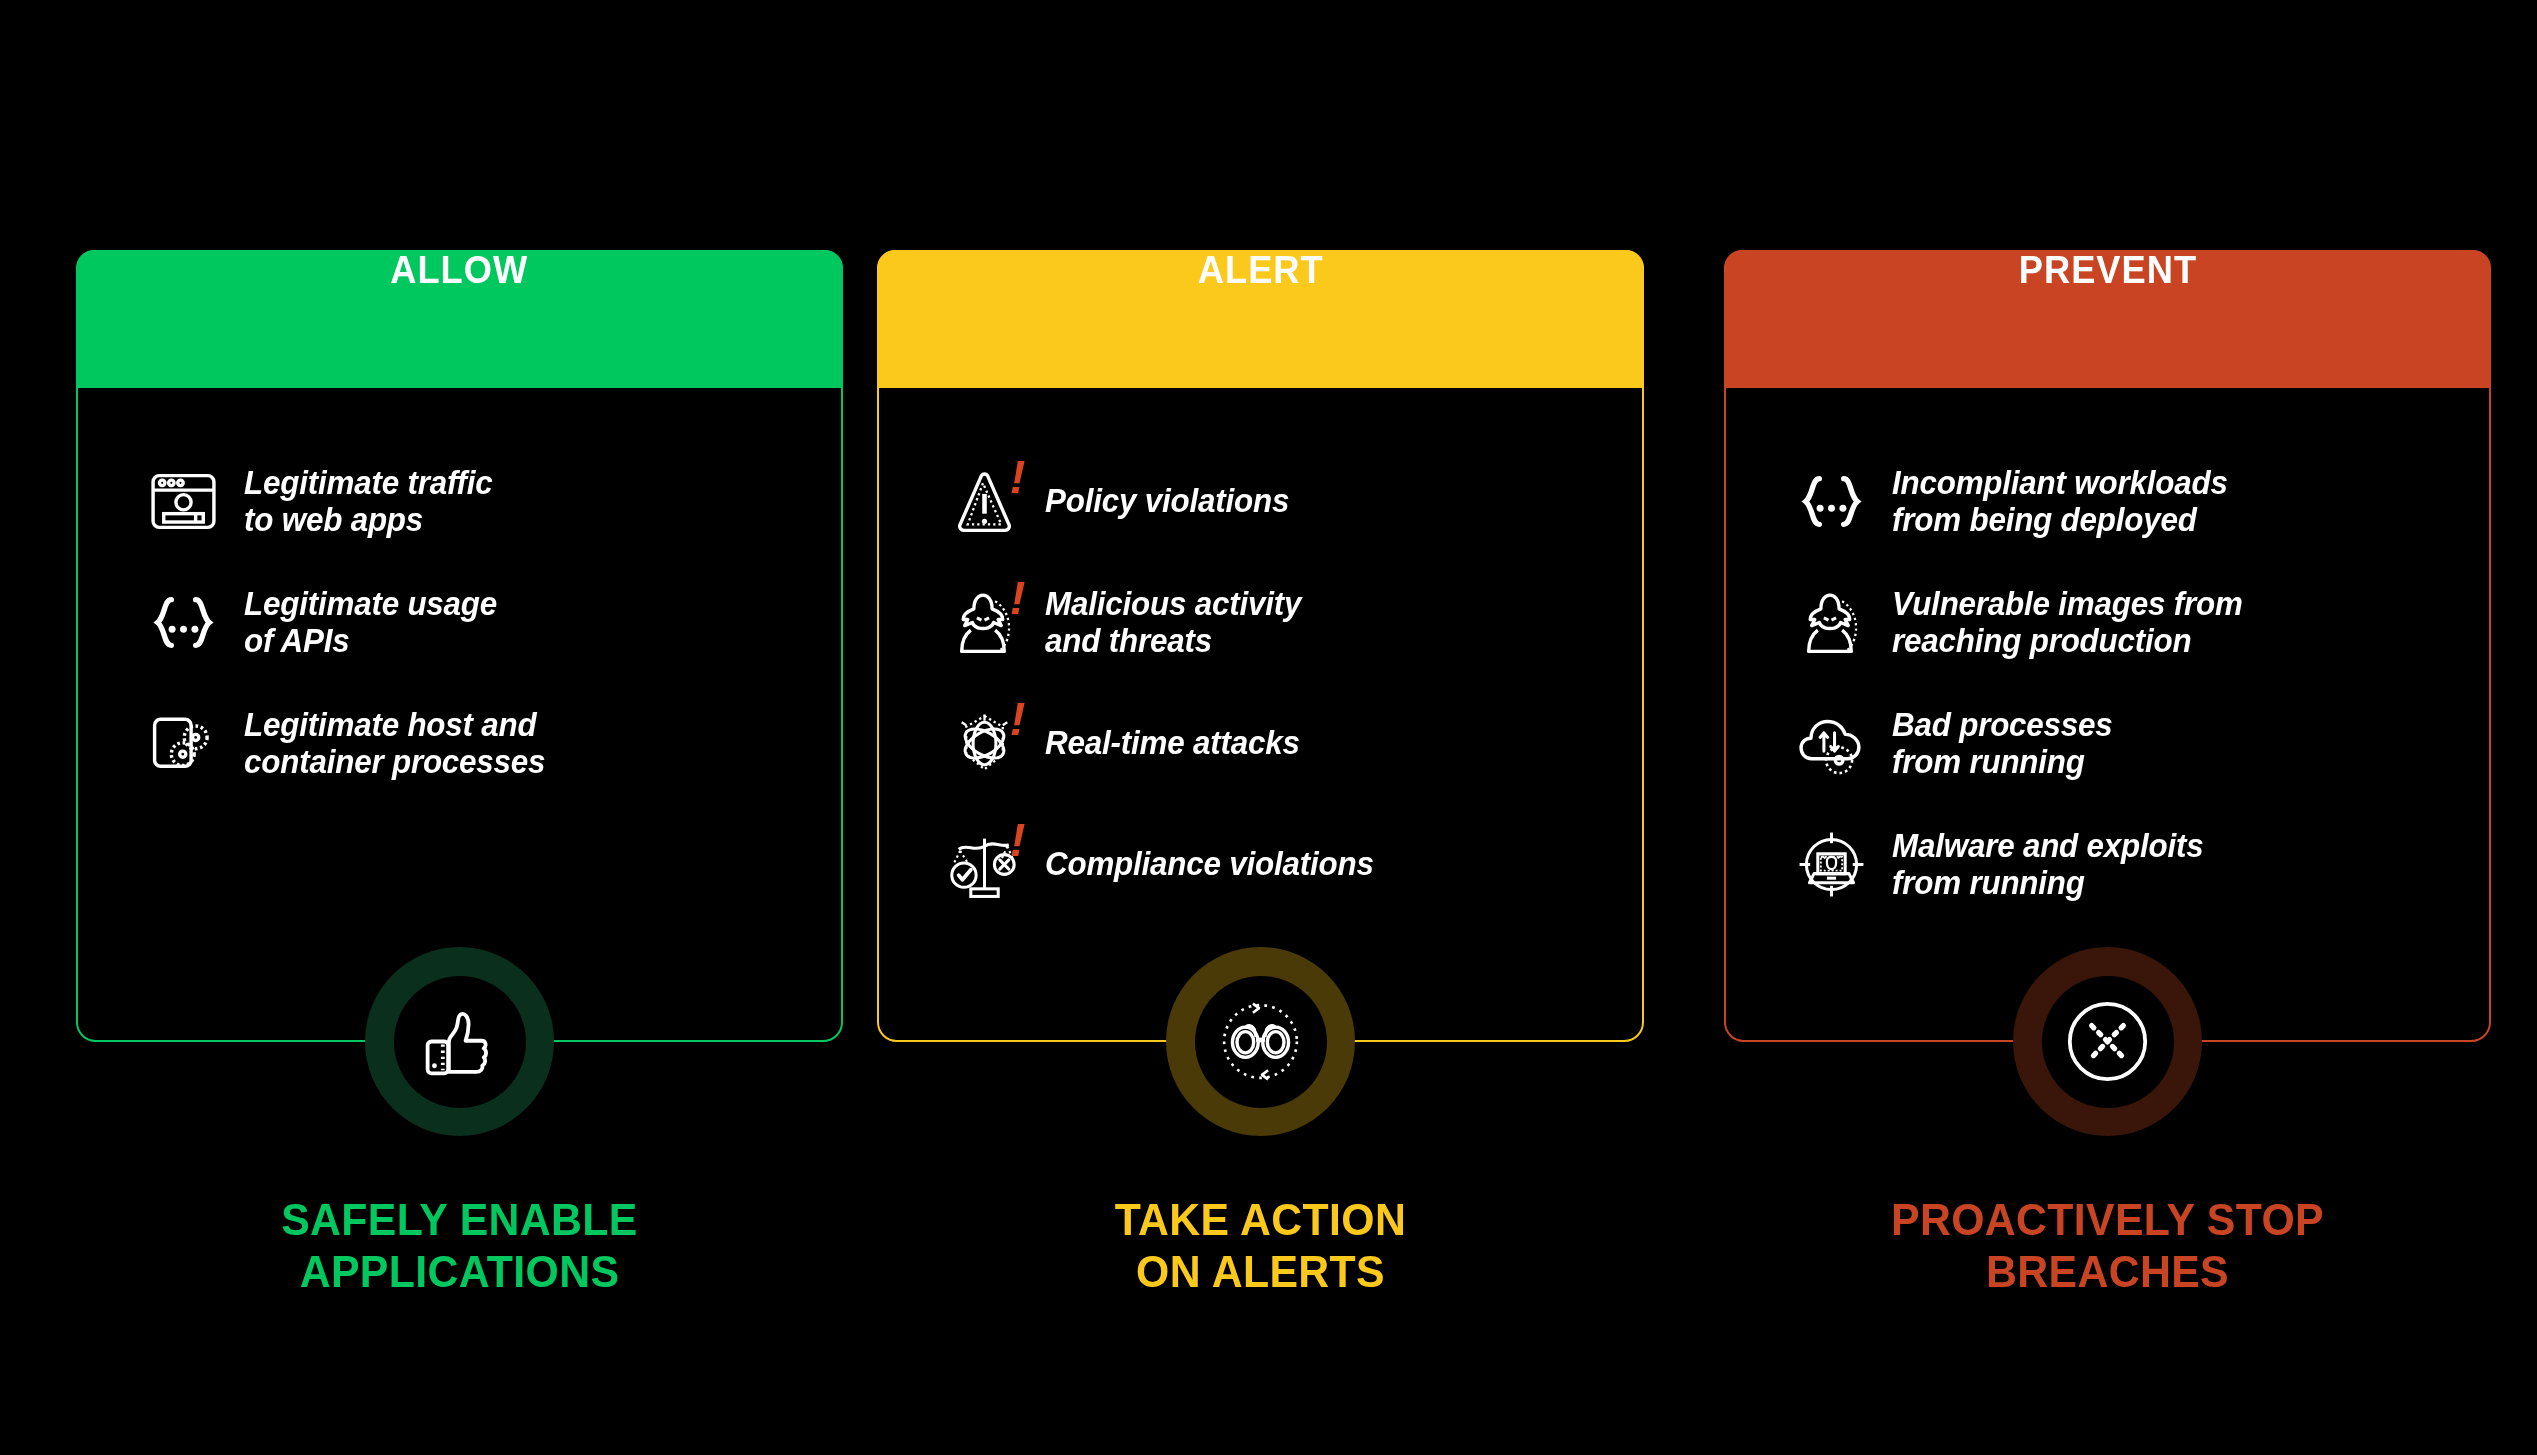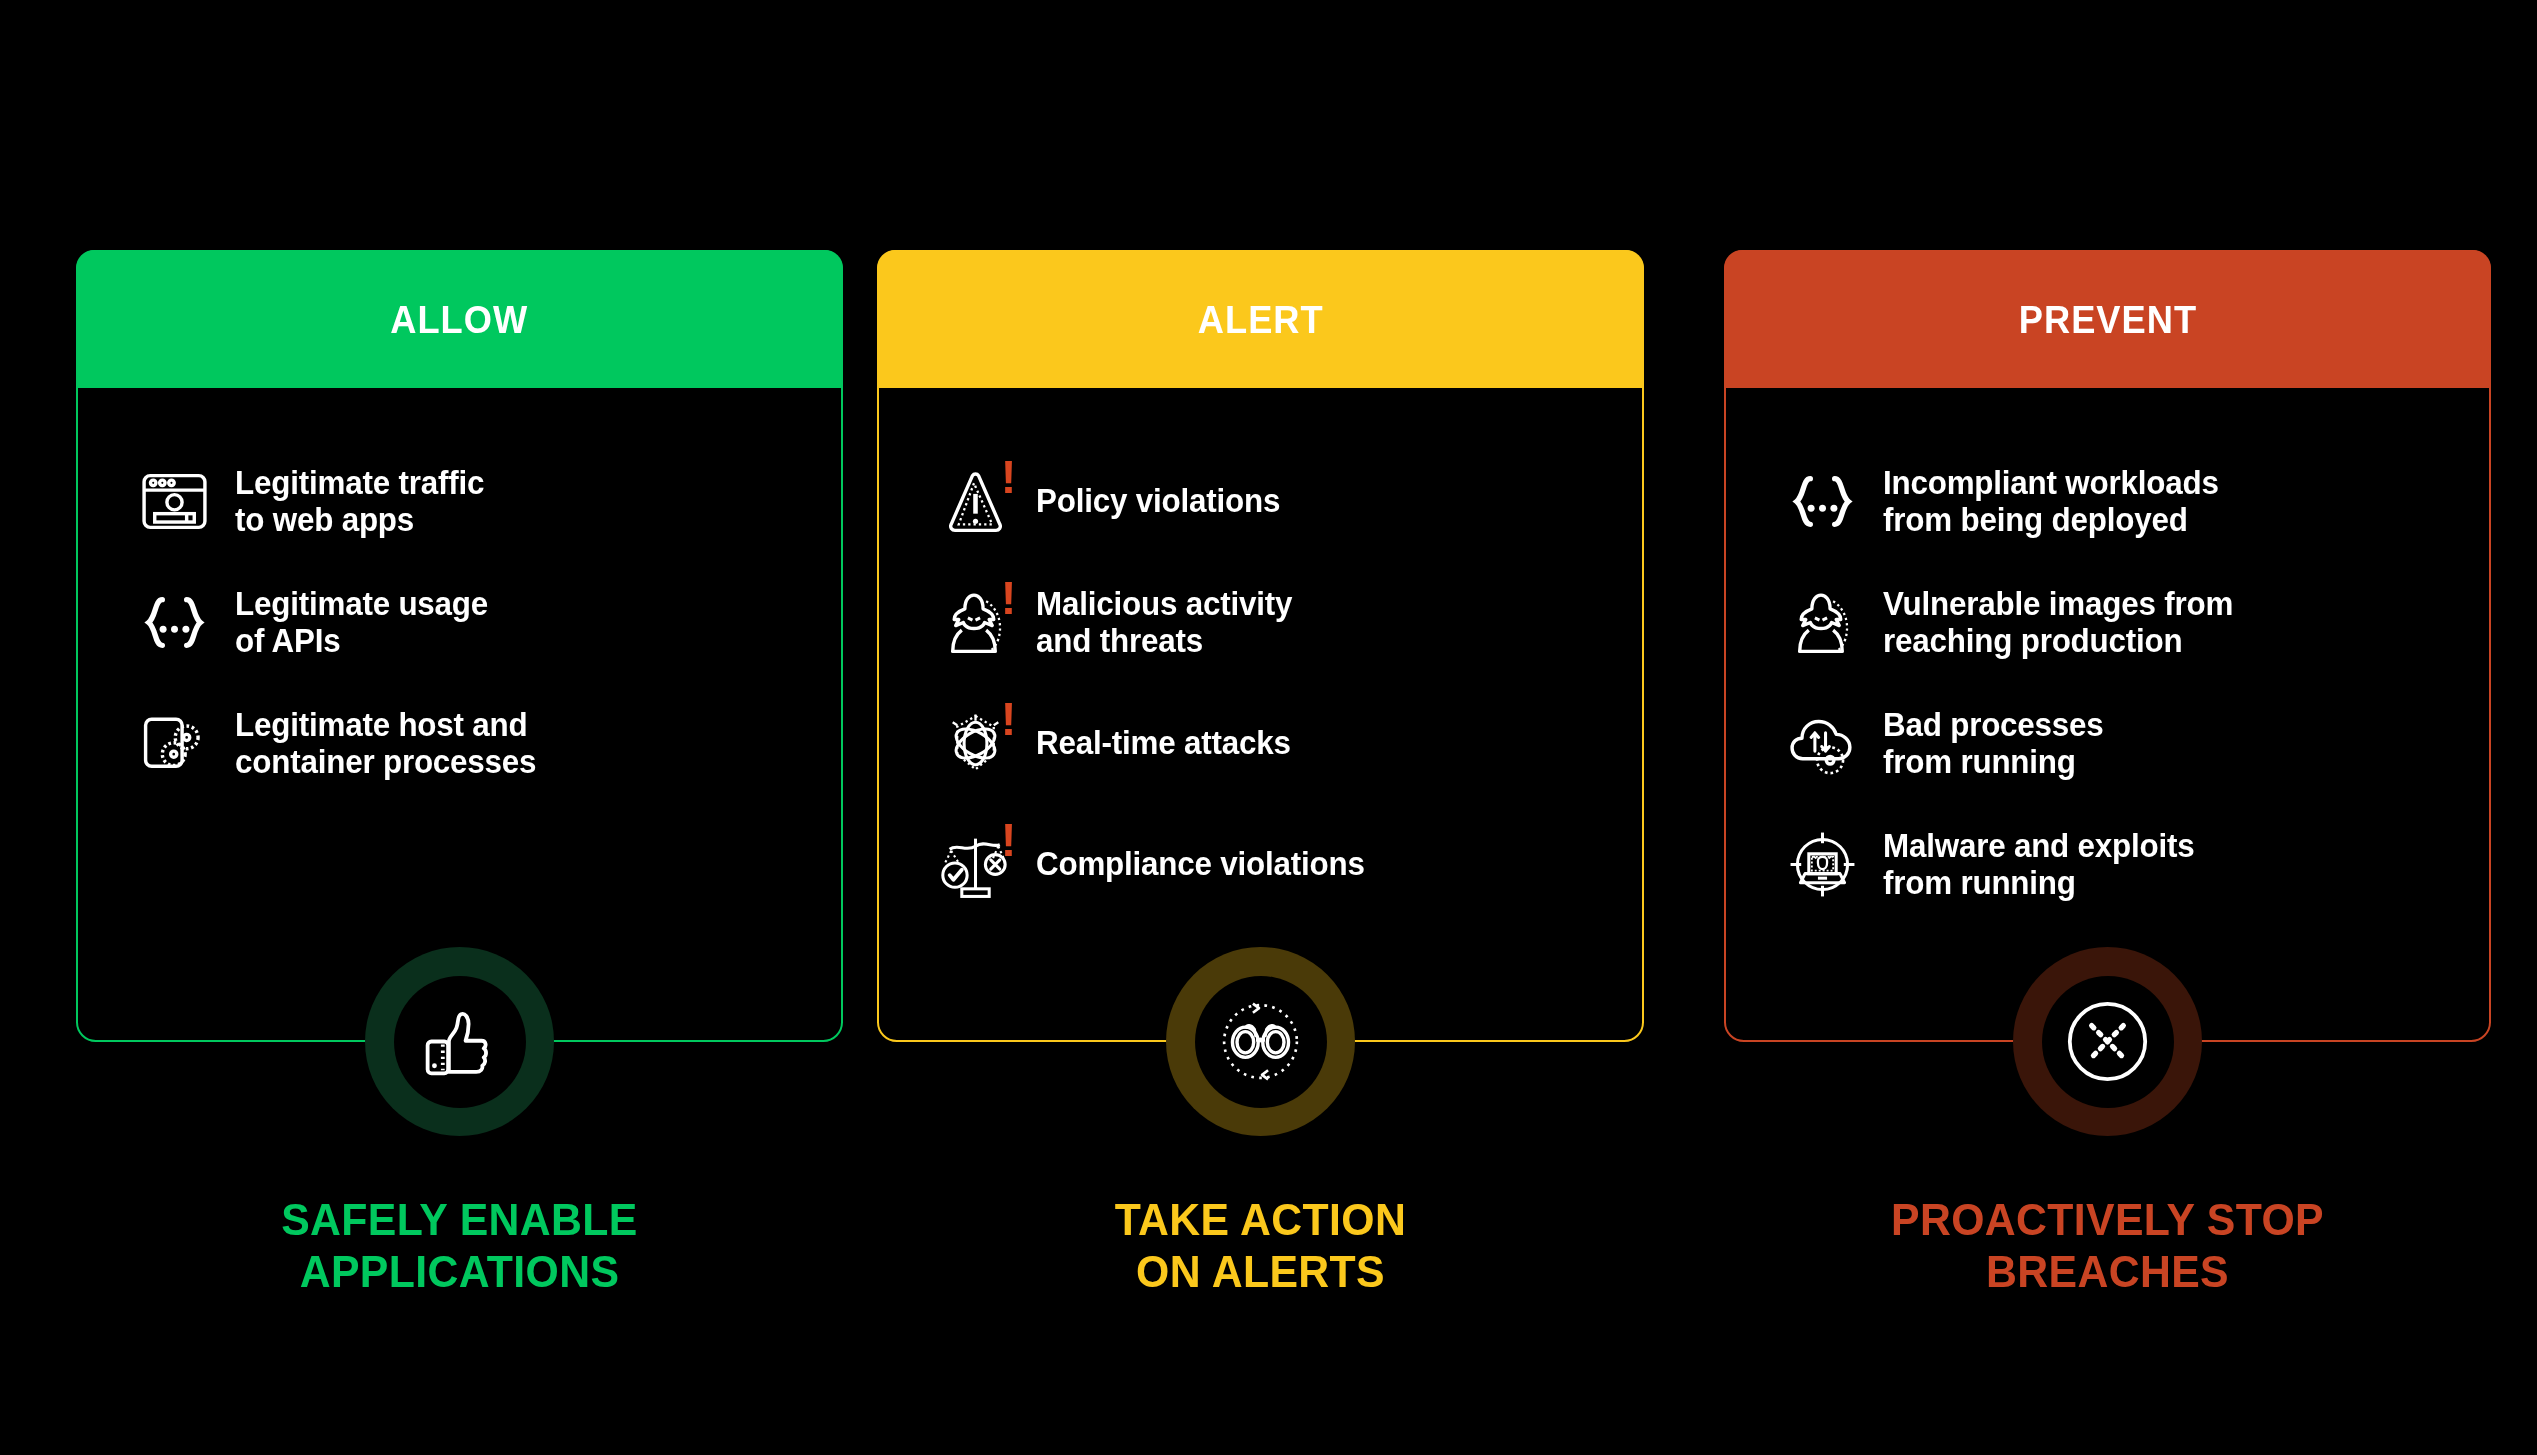--- a/index.html
+++ b/index.html
@@ -34,37 +34,38 @@
     border-radius:19.7px;
     border:2.3px solid var(--accent);
     pointer-events:none;
   }
   .card-head {
     position:absolute;
     left:0; top:0; right:0;
     height:138px;
     background:var(--accent);
     border-radius:18px 18px 0 0;
-    display:flex; align-items:center; justify-content:center;
+    display:flex; align-items:flex-start; justify-content:center;
   }
   .card-head .title {
     color:#fff;
     font-size:39px;
     font-weight:bold;
     letter-spacing:1.1px;
     line-height:1;
     transform:scaleX(0.93);
   }
 
   
   .list {
     position:absolute;
-    left:3px; right:0;
+    left:12px; right:0;
     top:138px;
     padding:53px 0 0 0;
+    font-style:italic;
   }
   .row {
     display:flex;
     align-items:center;
     height:121px;
     padding-left:50px;
   }
   .row .ico {
     width:91px;
     min-width:91px;

